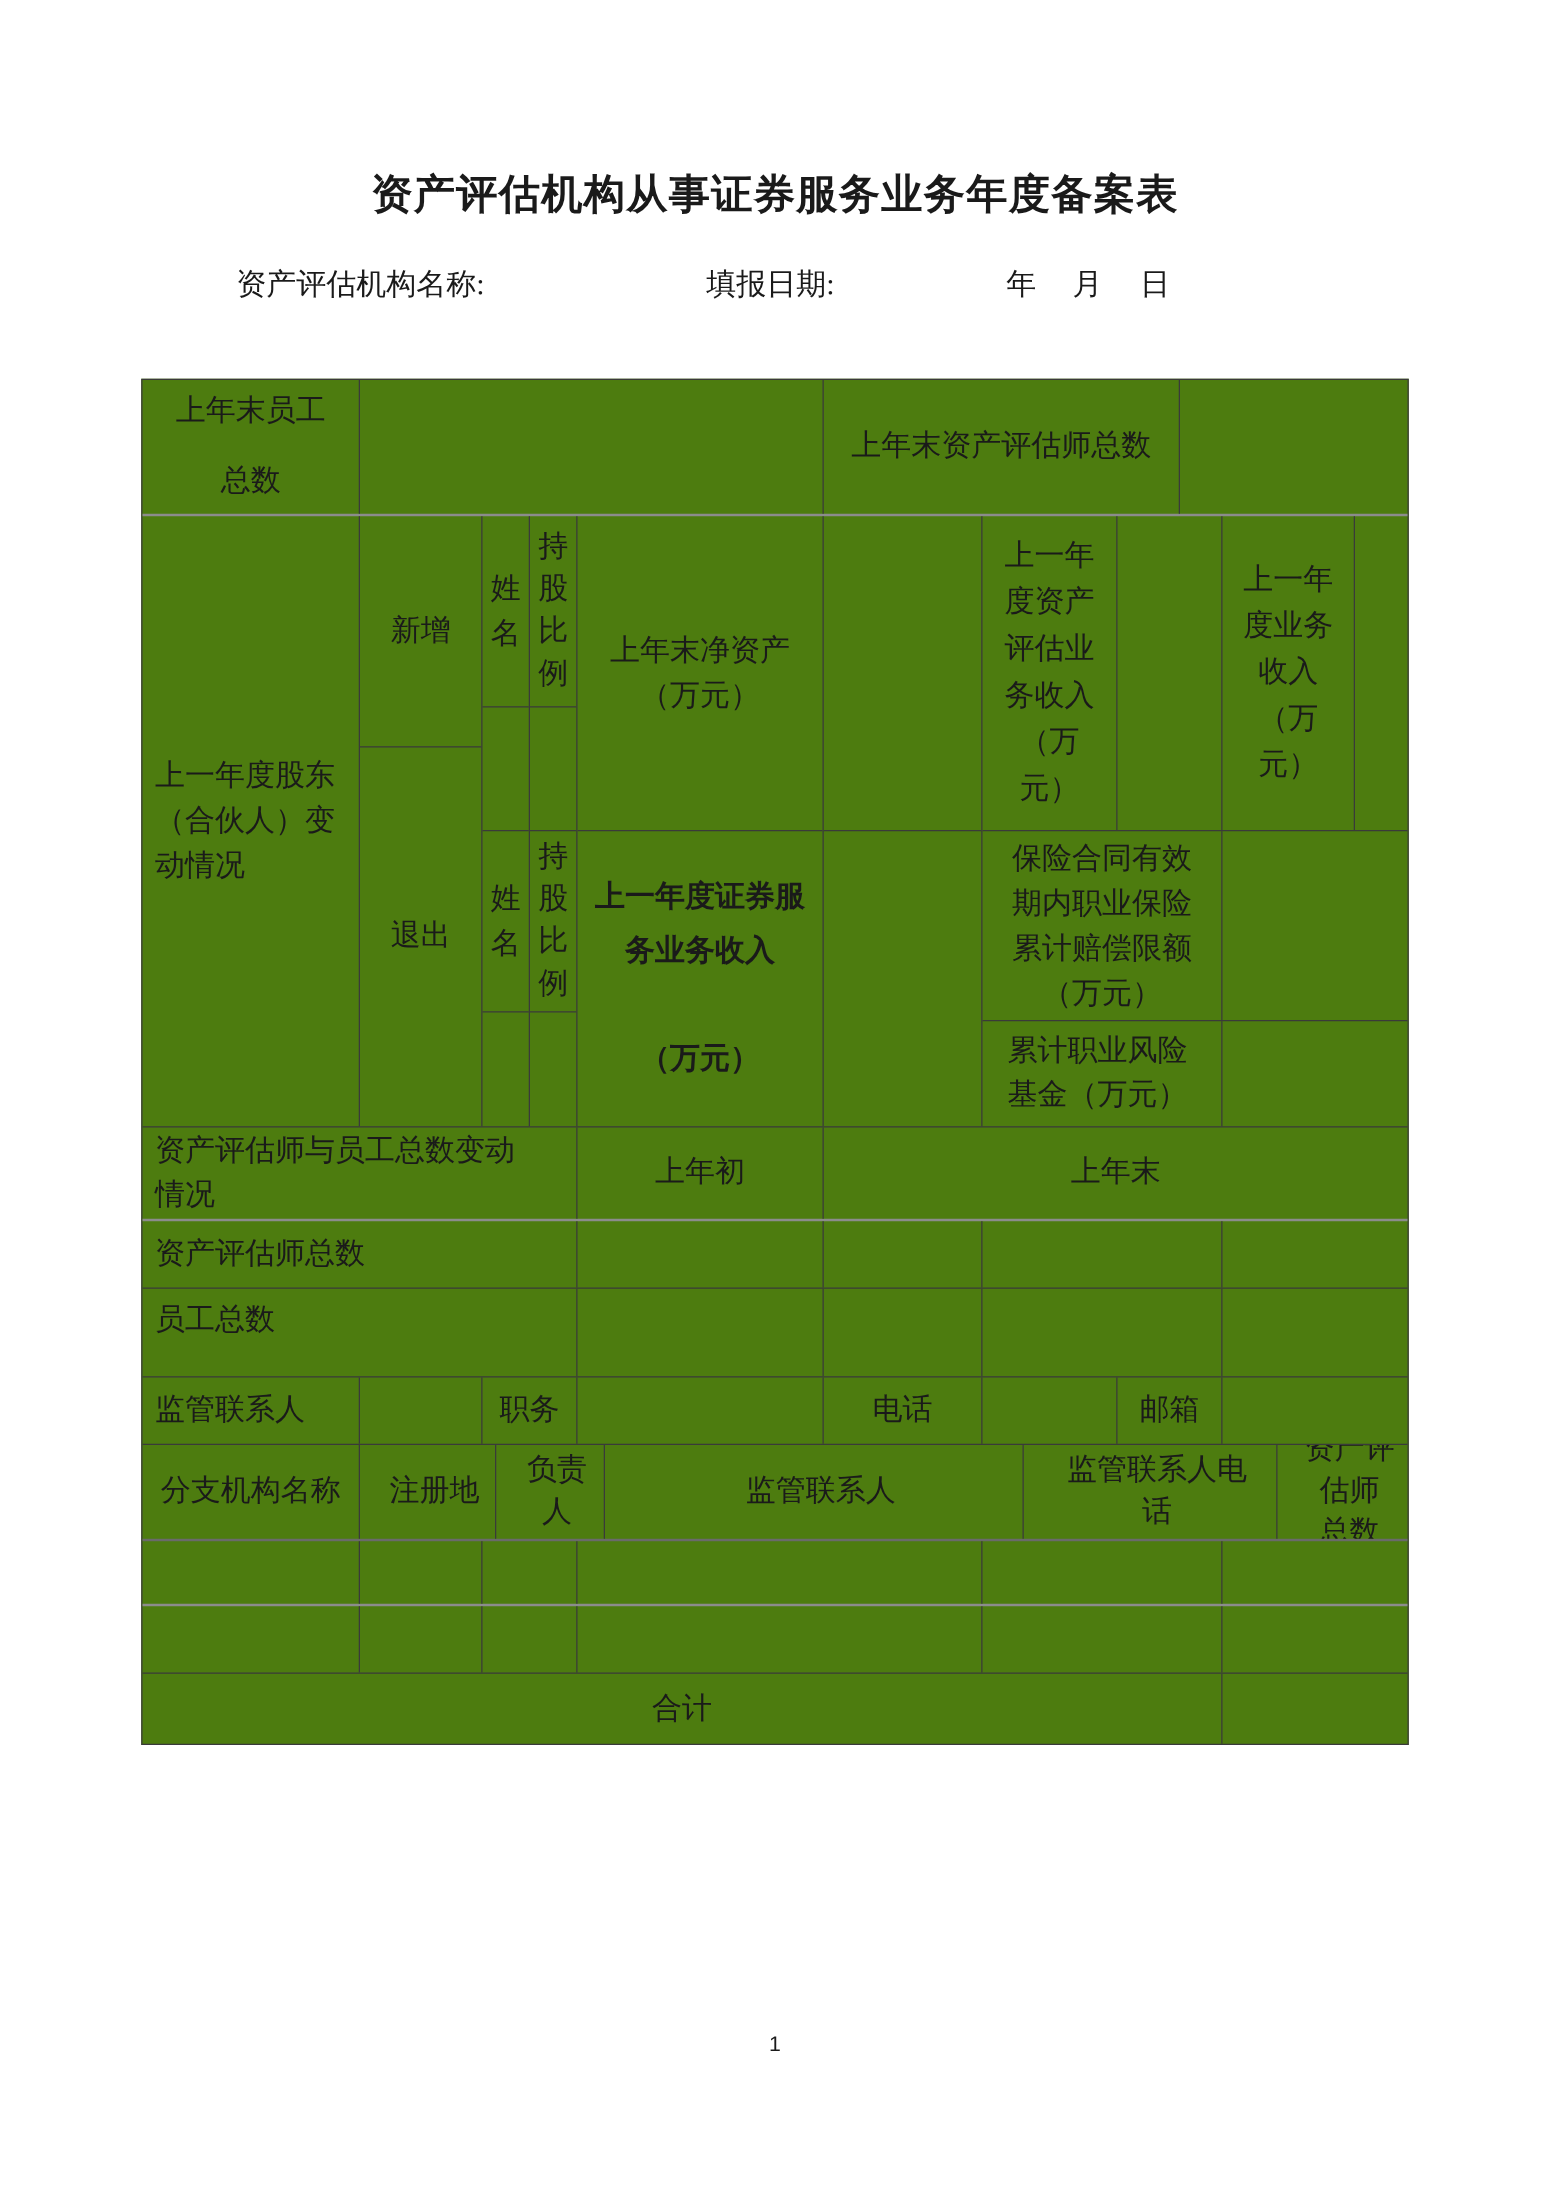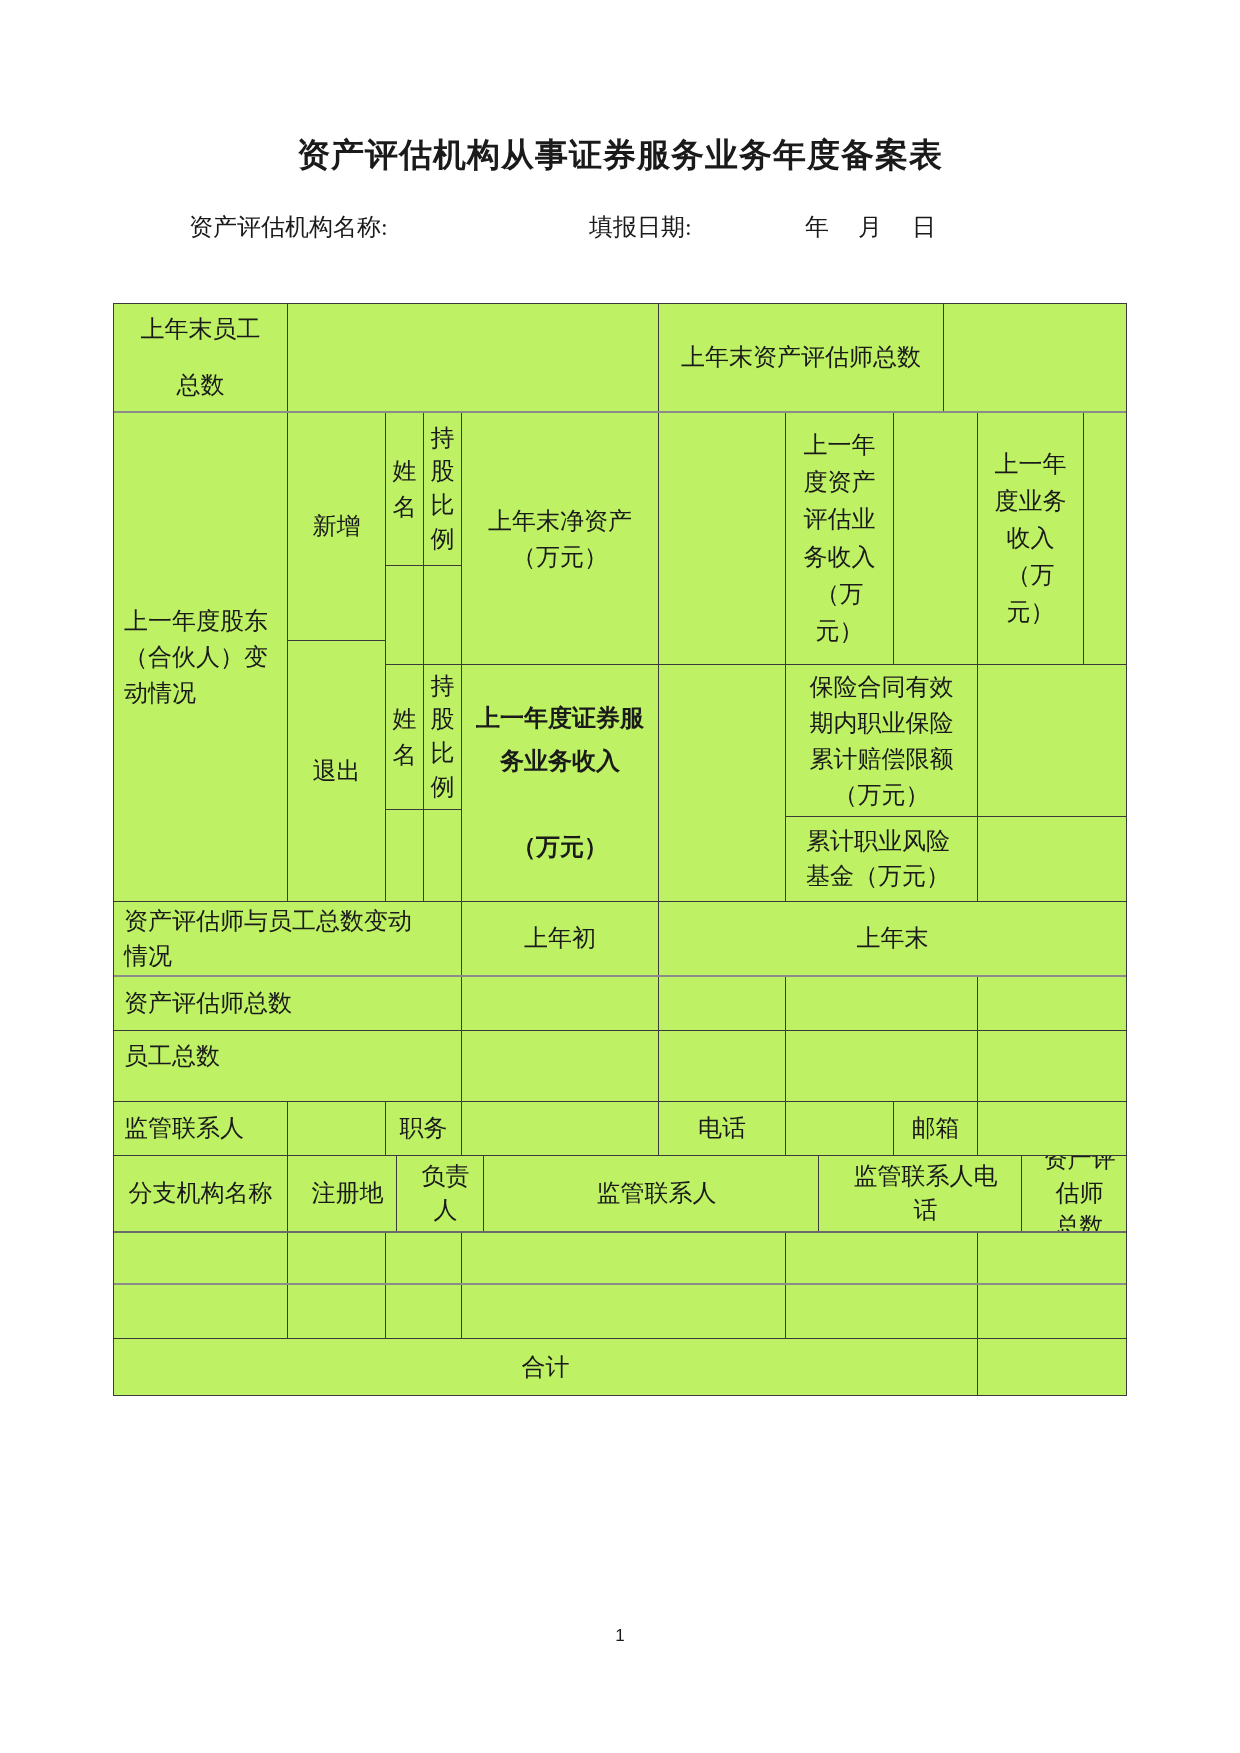--- a/index.html
+++ b/index.html
@@ -9,27 +9,27 @@
     font-family:"Liberation Serif","DejaVu Serif",serif;
     color:#1a1a1a;
   }
   .doc-title {
     position:absolute; top:133px; left:0; width:100%;
     text-align:center; font-size:33px; font-weight:bold; letter-spacing:1px;
   }
   .meta-line { position:absolute; top:211px; left:0; width:100%; height:34px; font-size:24px; }
   .meta-line span { position:absolute; top:0; white-space:nowrap; }
   .m-org  { left:189px; }
-  .m-date { left:589px; }
+  .m-date { left:565px; }
   .m-y { left:805px; } .m-m { left:858px; } .m-d { left:912px; }
 
   .tbl {
     position:absolute; left:113px; top:303px; width:1014px;
     border:1px solid #3a3a3a; box-sizing:border-box;
-    font-size:24px; line-height:1.45; background:#bef264;
+    font-size:24px; line-height:1.45; background:#4d7c0f;
   }
   .r { display:flex; border-bottom:1px solid #3a3a3a; box-sizing:border-box; }
   .r.last { border-bottom:none; }
   .bb2 { border-bottom:2px solid #8c8c8c; }
   .bb2d { border-bottom:2px solid #6a6a6a;gap:11px; }
   .c, .sc {
     box-sizing:border-box; display:flex; align-items:center; justify-content:center;
     text-align:center; white-space:pre-line; overflow:hidden;
   }
   .c { flex:0 0 auto; border-right:1px solid #3a3a3a; }
@@ -74,21 +74,21 @@
       <div class="c" style="width:285px">上年末资产评估师总数</div>
       <div class="c end"></div>
     </div>
 
     <div class="r" style="height:489px">
       <div class="c lft lh15" style="width:174px">上一年度股东
 （合伙人）变
 动情况</div>
 
       <div class="col" style="width:98px">
-        <div class="sc" style="height:228px">新增</div>
+        <div class="sc" style="height:185px">新增</div>
         <div class="sc lastv">退出</div>
       </div>
 
       <div class="col" style="width:38px">
         <div class="sc lh15" style="height:153px">姓
 名</div>
         <div class="sc" style="height:99px"></div>
         <div class="sc lh15" style="height:145px">姓
 名</div>
         <div class="sc lastv"></div>

